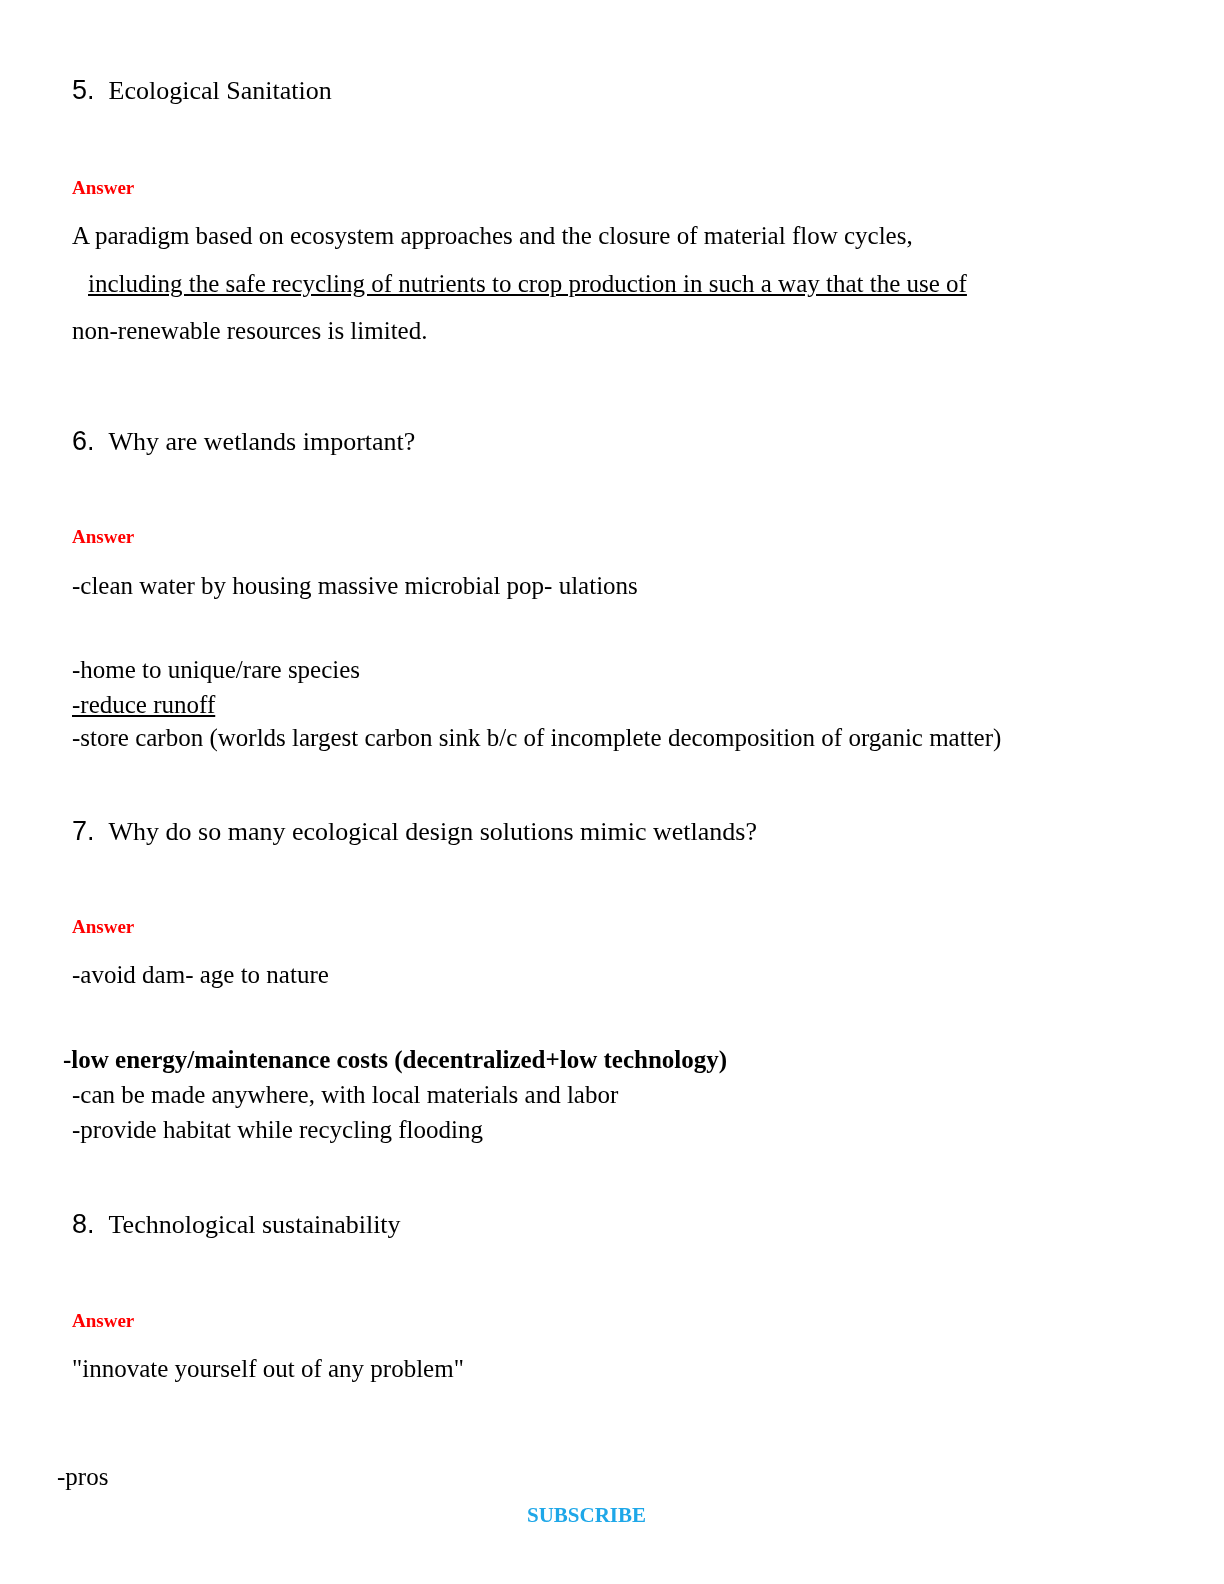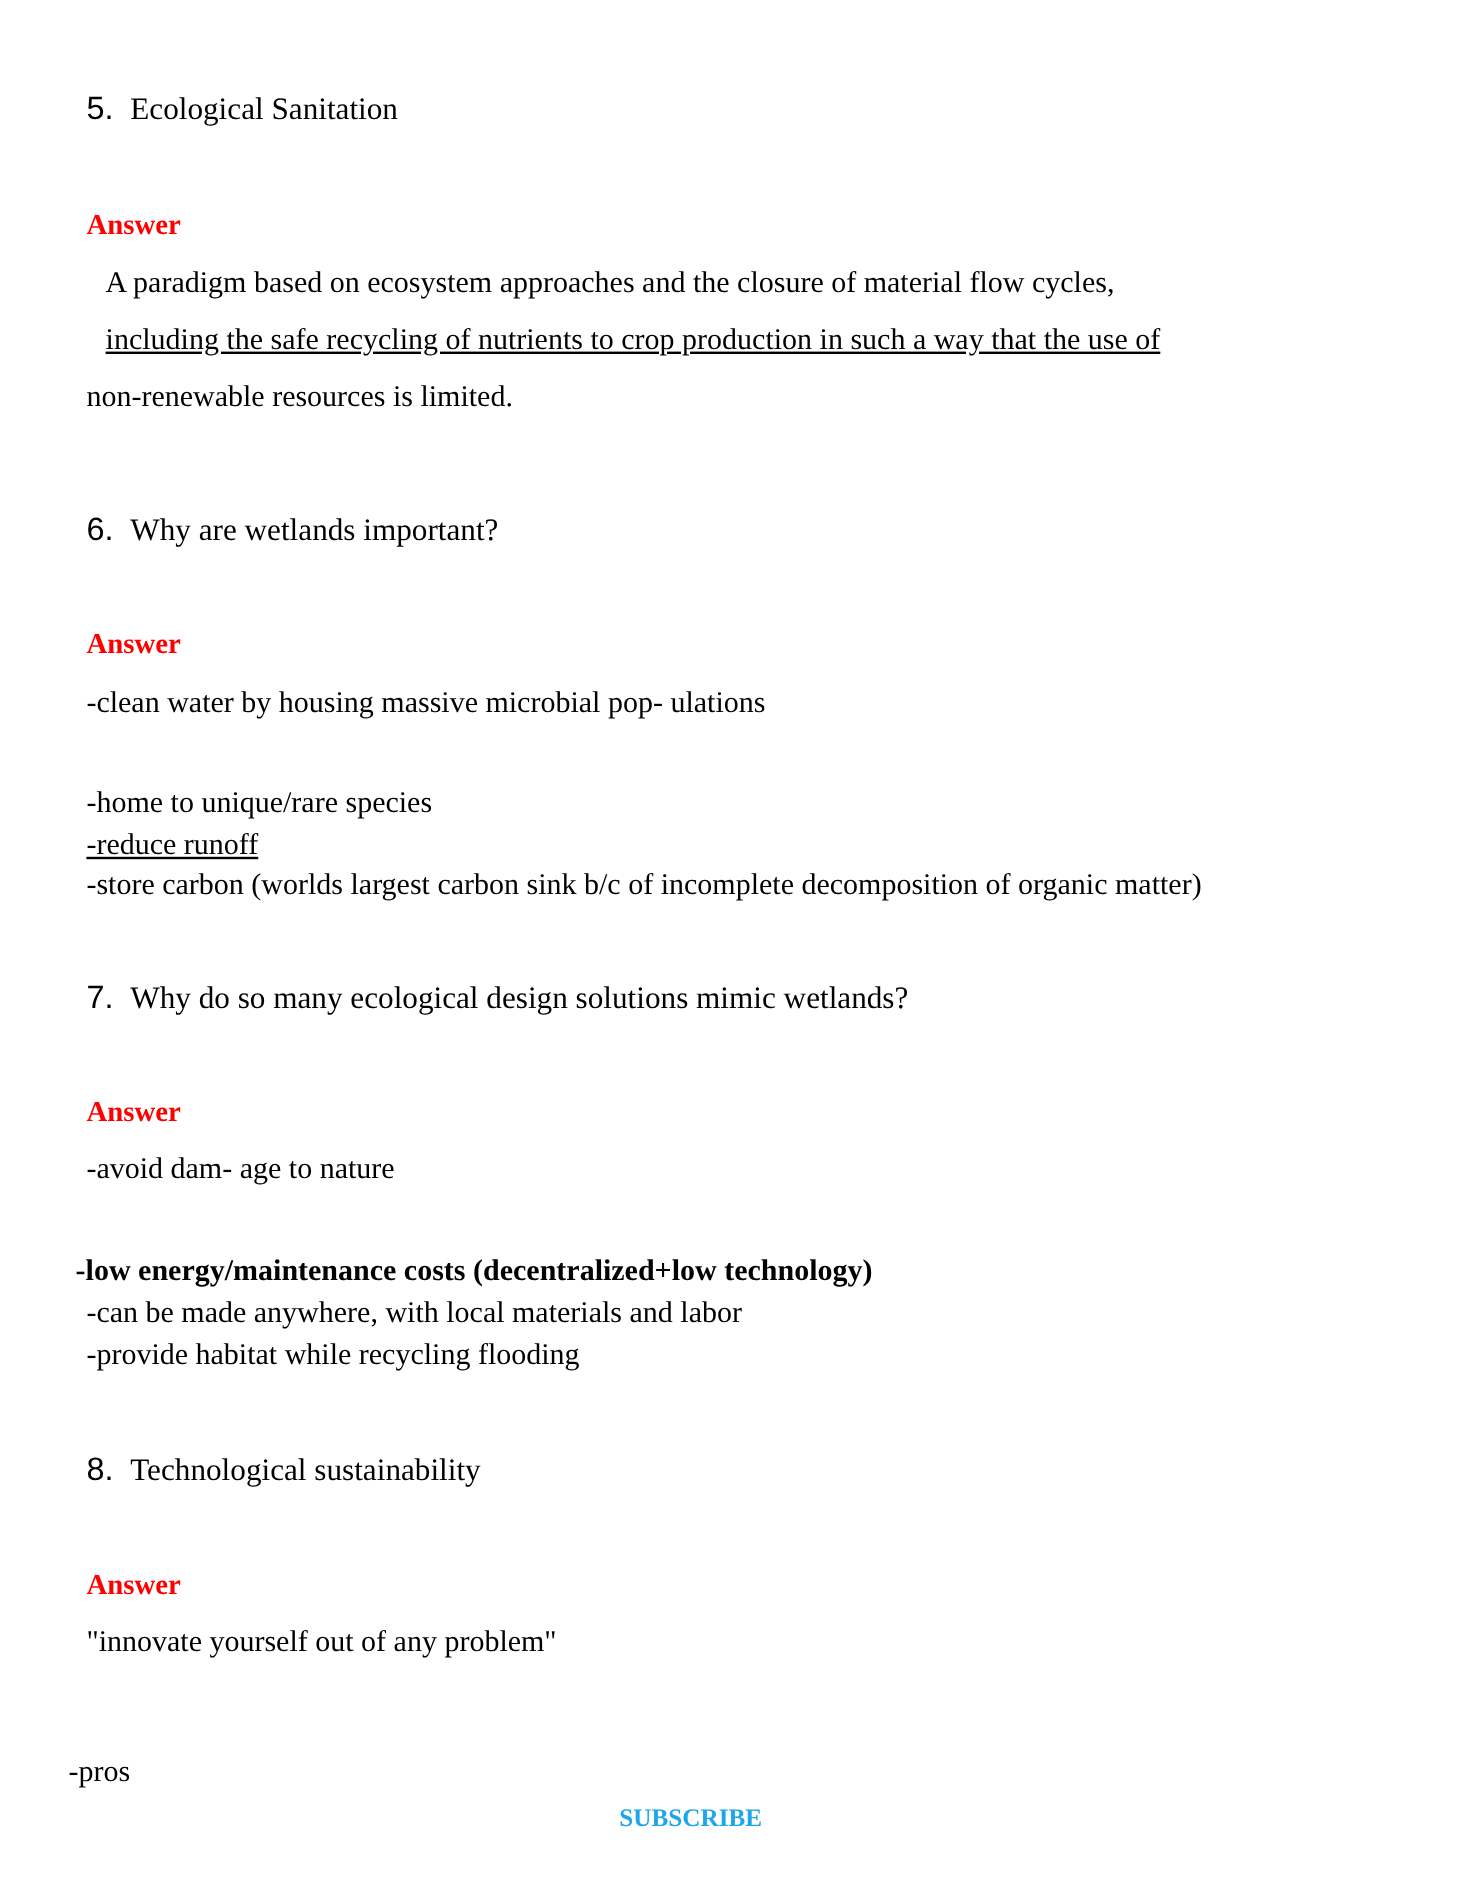--- a/index.html
+++ b/index.html
@@ -21,40 +21,40 @@
       line-height: 28px;
     }
     .q-num {
       font-family: "Liberation Sans", "DejaVu Sans", sans-serif;
       font-size: 27px;
       margin-right: 14px;
     }
     .answer-label {
       font-family: "Liberation Serif", "DejaVu Serif", serif;
       font-weight: bold;
-      font-size: 24px;
+      font-size: 19px;
       line-height: 28px;
     }
     .para-line { position: absolute; white-space: nowrap; font-size: 25px; line-height: 28px; }
     .subscribe {
       font-weight: bold;
       font-size: 21px;
       letter-spacing: 0px;
       text-decoration: none;
       cursor: pointer;
     }
   </style>
 </head>
 <body>
 
 <div class="abs q-title" style="left:72px; top:76px;">
   <span class="q-num">5.</span><span>Ecological Sanitation</span>
 </div>
 <div class="abs answer-label" style="left: 72px; top: 174px; color: rgb(255, 0, 0);">Answer</div>
-<div class="para-line" style="left:88px; top:222px;"> A paradigm based on ecosystem approaches and the closure of material flow cycles,</div>
+<div class="para-line" style="left:72px; top:222px;"> A paradigm based on ecosystem approaches and the closure of material flow cycles,</div>
 <div class="para-line" style="left:88px; top:270px;text-decoration:underline;">including the safe recycling of nutrients to crop production in such a way that the use of</div>
 <div class="para-line" style="left:72px; top:317px;">non-renewable resources is limited.</div>
 
 <div class="abs q-title" style="left:72px; top:427px;">
   <span class="q-num">6.</span><span>Why are wetlands important?</span>
 </div>
 <div class="abs answer-label" style="left: 72px; top: 523px; color: rgb(255, 0, 0);">Answer</div>
 <div class="para-line" style="left:72px; top:572px;"> -clean water by housing massive microbial pop- ulations</div>
 <div class="para-line" style="left:72px; top:656px;text-align:center;">-home to unique/rare species</div>
 <div class="para-line" style="left:72px; top:691px;text-decoration:underline;">-reduce runoff</div>
@@ -69,13 +69,13 @@
 <div class="para-line" style="left:72px; top:1081px;">-can be made anywhere, with local materials and labor</div>
 <div class="para-line" style="left:72px; top:1116px;">-provide habitat while recycling flooding</div>
 
 <div class="abs q-title" style="left:72px; top:1210px;">
   <span class="q-num">8.</span><span>Technological sustainability</span>
 </div>
 <div class="abs answer-label" style="left: 72px; top: 1307px; color: rgb(255, 0, 0);">Answer</div>
 <div class="para-line" style="left:72px; top:1355px;"> "innovate yourself out of any problem"</div>
 <div class="para-line" style="left:57px; top:1463px;">-pros</div>
 
-<a class="abs subscribe" style="left: 516px; top: 1503px; color: rgb(30, 167, 232);">SUBSCRIBE</a>
+<a class="abs subscribe" style="left: 527px; top: 1503px; color: rgb(30, 167, 232);">SUBSCRIBE</a>
 
 </body></html>

